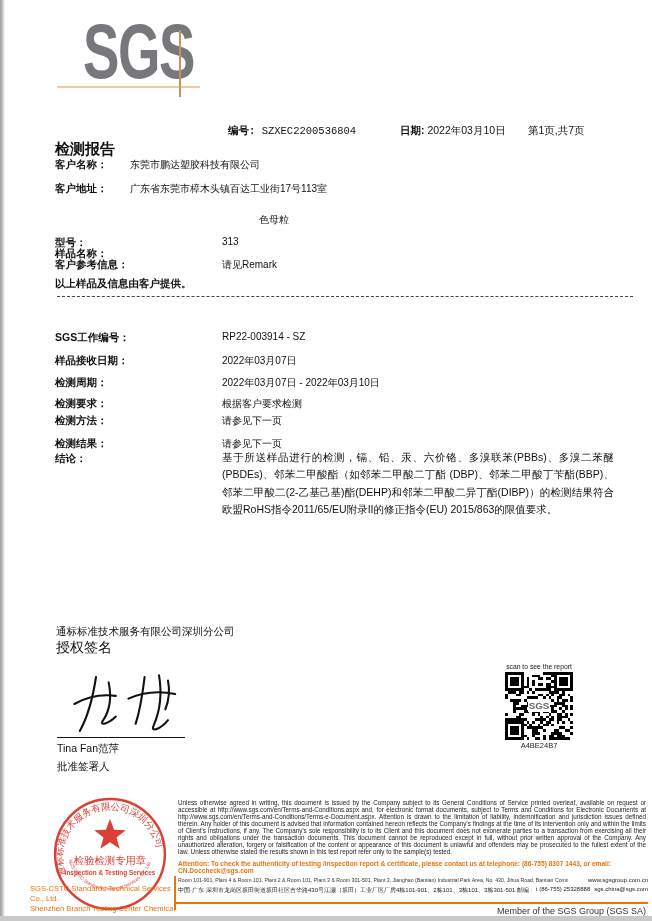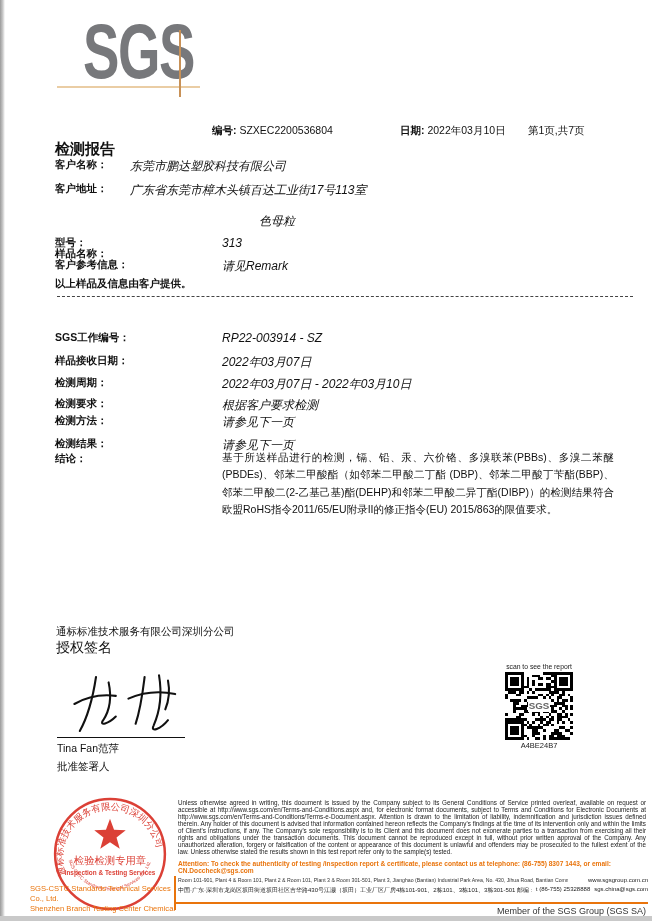--- a/index.html
+++ b/index.html
@@ -24,26 +24,26 @@
   
   .logo{left:83px;top:20px;font-size:78px;font-weight:800;color:var(--logo_gray);
     letter-spacing:-2px;line-height:62px;transform:scaleX(.70);transform-origin:left top;}
   .logo-underline{left:57px;top:86px;width:143px;height:2px;background:var(--line_tan);}
   .logo-vline{left:179px;top:30px;width:2px;height:67px;background:var(--line_tan_dark);}
 
   
   .doc-title{left:55px;top:120px;font-size:15px;font-weight:700;color:#111;margin-top:20px;}
   .meta{font-size:10.5px;color:#111;}
   .meta b{font-weight:700;}
-  .report-no{left:212px;top:124px;}
+  .report-no{left:228px;top:124px;font-family:Liberation Mono, monospace;}
   .report-date{left:400px;top:124px;}
   .page-info{left:528px;top:124px;}
 
   .lbl{font-size:10.5px;font-weight:700;color:#111;white-space:nowrap;}
-  .val{font-size:12px;color:#111;white-space:nowrap;font-style:italic;}
+  .val{font-size:10px;color:#111;white-space:nowrap;}
 
   .dashed-sep{left:57px;top:296px;width:576px;border-top:1.3px dashed #444;}
 
   .conclusion{left:222px;top:449px;width:392px;font-size:10.5px;line-height:17.4px;
     color:#111;text-align:justify;}
 
   
   .sig-company{left:56px;top:625px;font-size:10.5px;color:#111;}
   .sig-auth{left:56px;top:639px;font-size:14px;color:#111;}
   .sig-art{left:62px;top:668px;}

